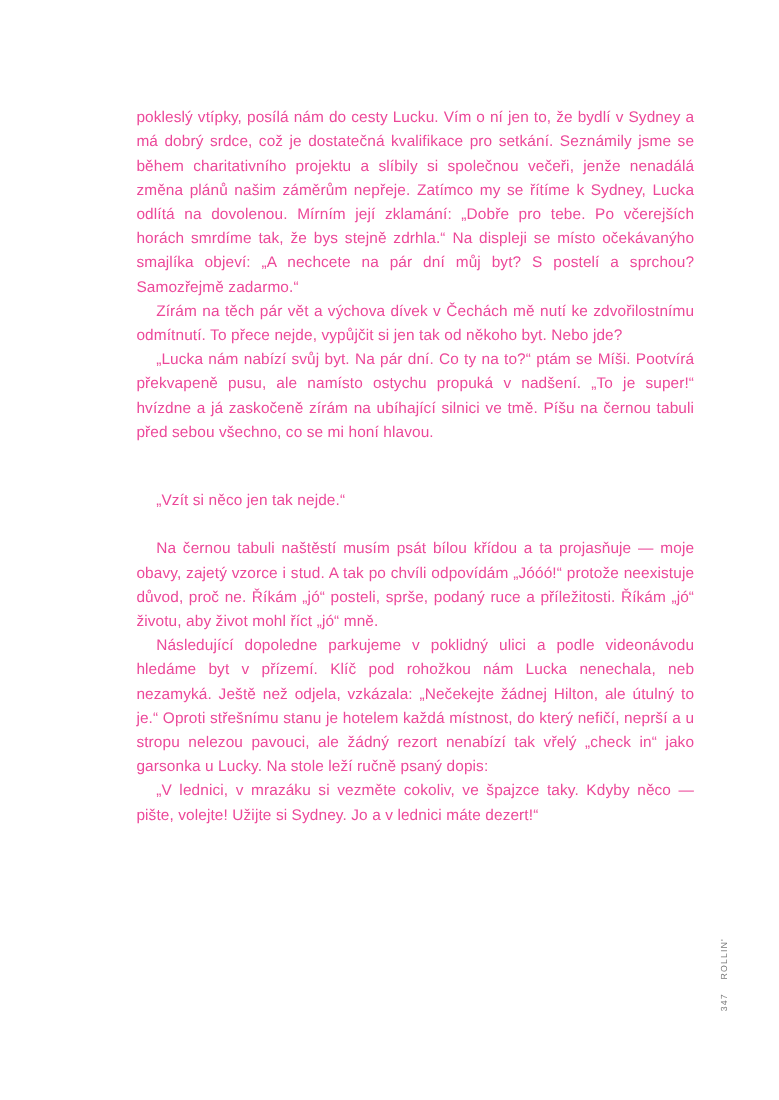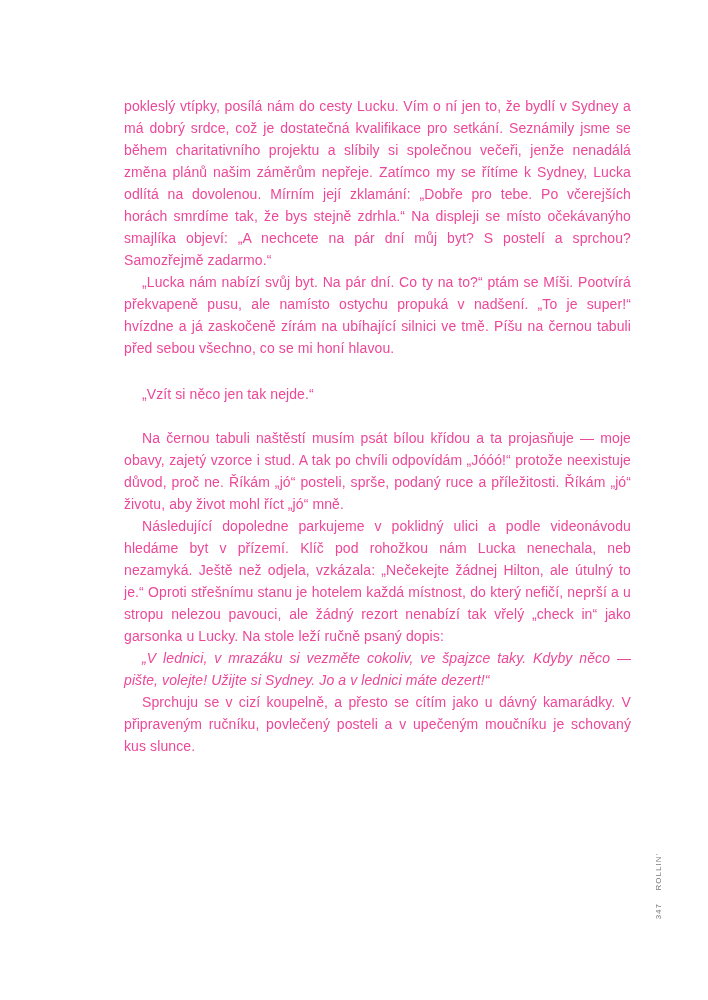--- a/index.html
+++ b/index.html
@@ -34,31 +34,30 @@
   .text-column p {
     text-indent: 18px;
     margin: 0;
   }
 
   .text-column p.no-indent {
     text-indent: 0;
   }
 
   .dialogue-block {
-    margin-top: 24px;
+    margin-top: 40px;
     margin-bottom: 22px;
   }
 
   .dialogue-block p {
     text-align: left;
     text-indent: 18px;
   }
 
   .letter {
-    font-style: italic;
   }
 
   .margin-vertical {
     position: absolute;
     writing-mode: vertical-rl;
     transform: rotate(180deg);
     font-size: 8px;
     color: #7a7a7a;
     letter-spacing: 1px;
     white-space: nowrap;
@@ -75,33 +74,33 @@
   }
 </style>
 </head>
 <body>
 
 <div class="page">
 
   <div class="text-column">
     <p class="no-indent">pokleslý vtípky, posílá nám do cesty Lucku. Vím o ní jen to, že bydlí v Sydney a má dobrý srdce, což je dostatečná kvalifikace pro setkání. Seznámily jsme se během charitativního projektu a slíbily si společnou večeři, jenže nenadálá změna plánů našim záměrům nepřeje. Zatímco my se řítíme k Sydney, Lucka odlítá na dovolenou. Mírním její zklamání: „Dobře pro tebe. Po včerejších horách smrdíme tak, že bys stejně zdrhla.“ Na displeji se místo očekávanýho smajlíka objeví: „A nechcete na pár dní můj byt? S postelí a sprchou? Samozřejmě zadarmo.“</p>
 
+    <p>Zírám na těch pár vět a výchova dívek v Čechách mě nutí ke zdvořilostnímu odmítnutí. To přece nejde, vypůjčit si jen tak od někoho byt. Nebo jde?</p>
 
     <p>„Lucka nám nabízí svůj byt. Na pár dní. Co ty na to?“ ptám se Míši. Pootvírá překvapeně pusu, ale namísto ostychu propuká v nadšení. „To je super!“ hvízdne a já zaskočeně zírám na ubíhající silnici ve tmě. Píšu na černou tabuli před sebou všechno, co se mi honí hlavou.</p>
 
     <div class="dialogue-block">
       <p>„Vzít si něco jen tak nejde.“</p>
     </div>
 
     <p>Na černou tabuli naštěstí musím psát bílou křídou a ta projasňuje — moje obavy, zajetý vzorce i stud. A tak po chvíli odpovídám „Jóóó!“ protože neexistuje důvod, proč ne. Říkám „jó“ posteli, sprše, podaný ruce a příležitosti. Říkám „jó“ životu, aby život mohl říct „jó“ mně.</p>
 
     <p>Následující dopoledne parkujeme v poklidný ulici a podle videonávodu hledáme byt v přízemí. Klíč pod rohožkou nám Lucka nenechala, neb nezamyká. Ještě než odjela, vzkázala: „Nečekejte žádnej Hilton, ale útulný to je.“ Oproti střešnímu stanu je hotelem každá místnost, do který nefičí, neprší a u stropu nelezou pavouci, ale žádný rezort nenabízí tak vřelý „check in“ jako garsonka u Lucky. Na stole leží ručně psaný dopis:</p>
 
     <p class="letter">„V lednici, v mrazáku si vezměte cokoliv, ve špajzce taky. Kdyby něco — pište, volejte! Užijte si Sydney. Jo a v lednici máte dezert!“</p>
 
-    <p>Sprchuju se v cizí koupelně, a přesto se cítím jako u dávný kamarádky. V připraveným ručníku, povlečený posteli a v upečeným moučníku je schovaný kus slunce.</p>
   </div>
 
   <div class="margin-vertical spine-title">ROLLIN'</div>
 
   <div class="margin-vertical page-number">347</div>
 
 </div>
 
 </body></html>

